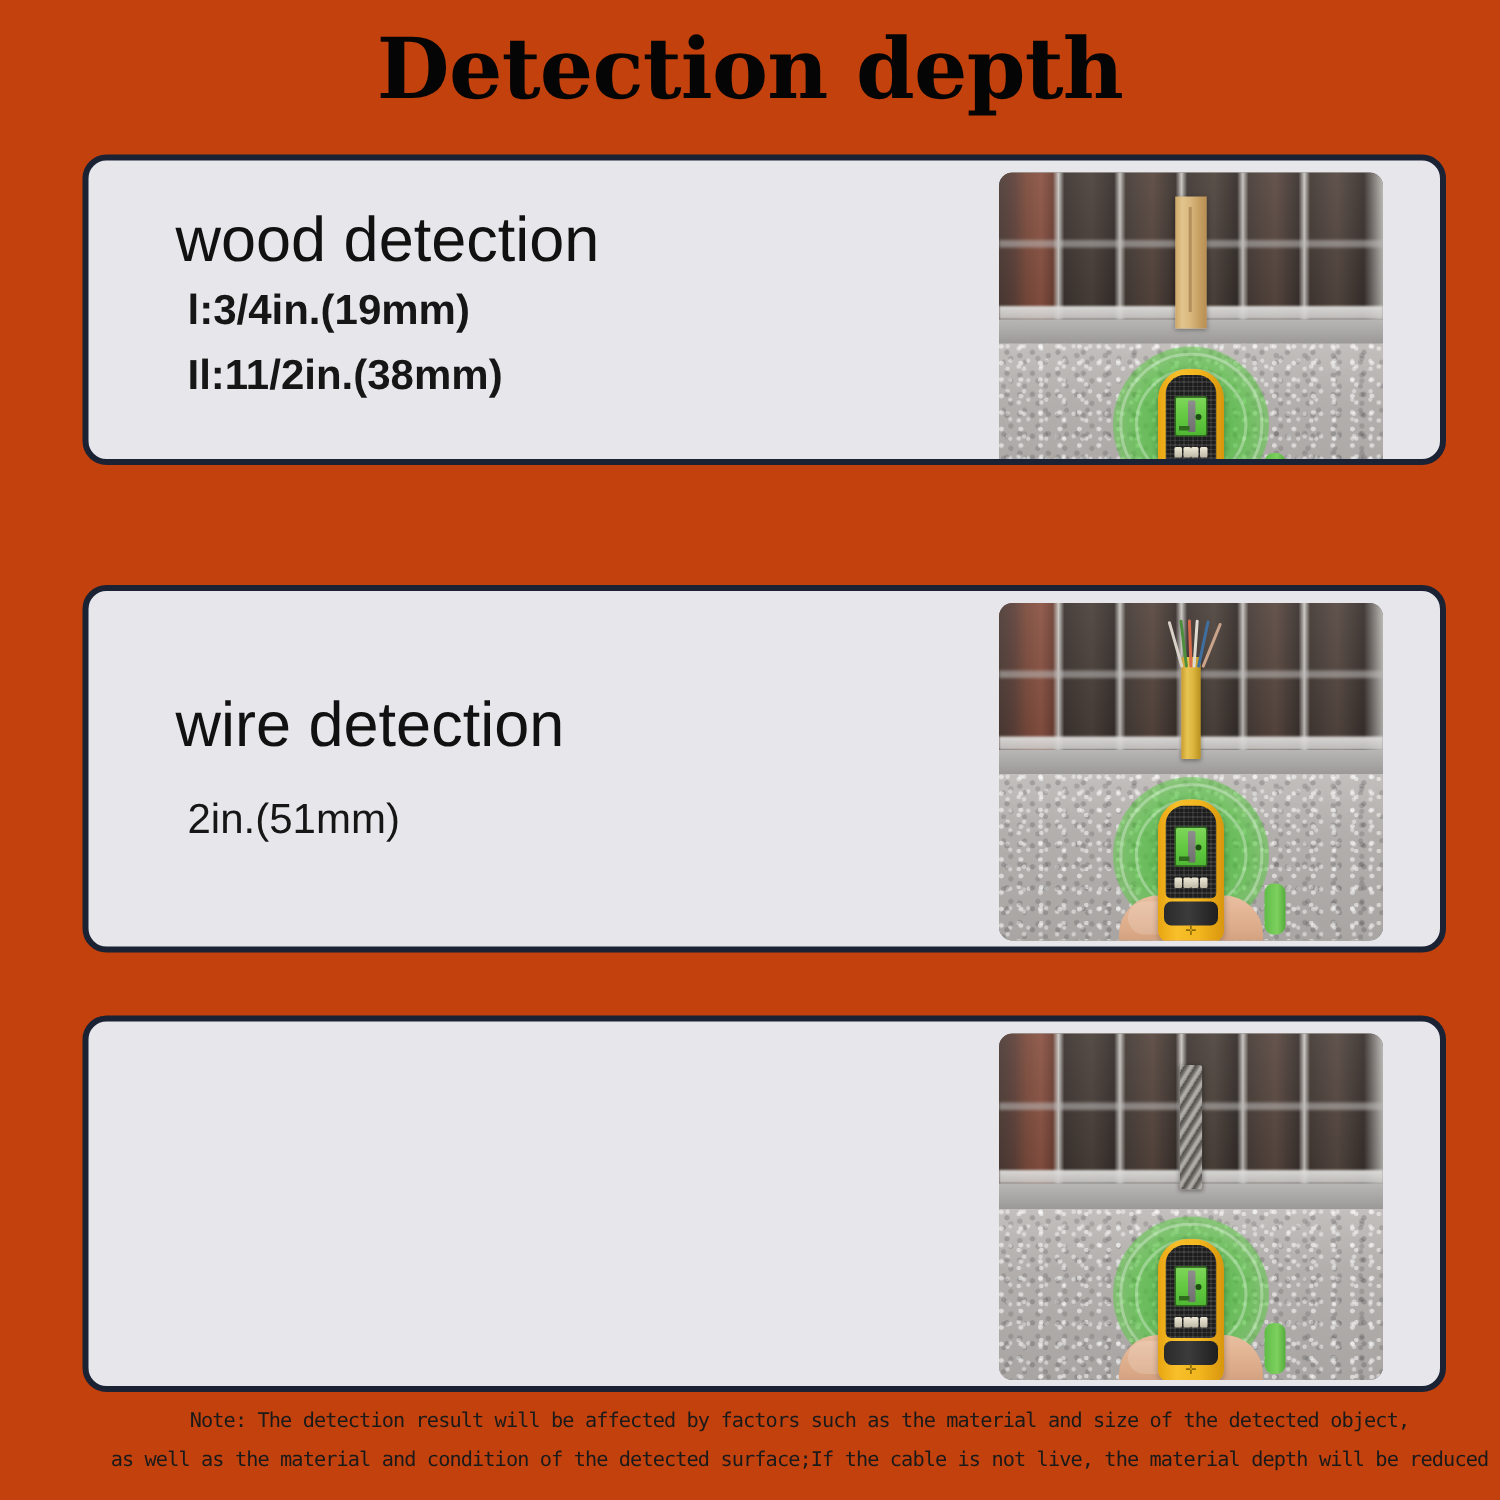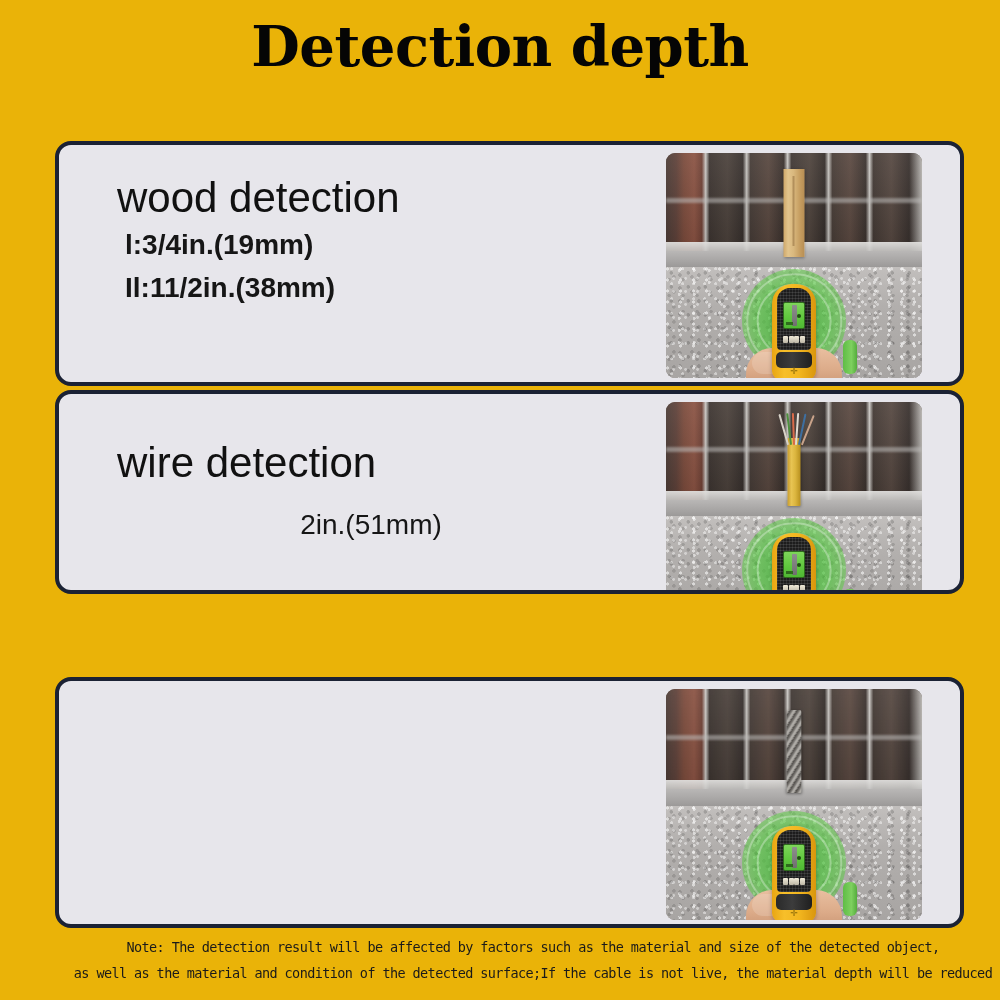--- a/index.html
+++ b/index.html
@@ -9,21 +9,21 @@
     height: 1000px;
     background: #ffffff;
     font-family: "Liberation Sans", sans-serif;
     overflow: hidden;
   }
 
   .page {
     position: relative;
     width: 1000px;
     height: 1000px;
-    background: #eab308;
+    background: #c2410c;
   }
 
   
   .page-title {
     position: absolute;
     top: 18px;
     left: 0;
     width: 1000px;
     text-align: center;
     font-family: "DejaVu Serif", "Liberation Serif", serif;
@@ -37,22 +37,22 @@
   
   .card {
     position: absolute;
     left: 55px;
     width: 909px;
     background: #e7e6eb;
     border: 4px solid #1b2234;
     border-radius: 16px;
     overflow: hidden;
   }
-  #card-1 { top: 103px;  height: 245px; margin-top: 38px; }
-  #card-2 { top: 390px;  height: 204px; }
+  #card-1 { top: 103px;  height: 207px; }
+  #card-2 { top: 390px;  height: 245px; }
   #card-3 { top: 677px;  height: 251px; }
 
   .card-text {
     position: absolute;
     left: 58px;
     top: 0;
     height: 100%;
     width: 500px;
     display: flex;
     flex-direction: column;
@@ -70,21 +70,21 @@
   }
   .card-spec {
     font-size: 28px;
     font-weight: 400;
     color: #161616;
     line-height: 1.55;
     white-space: nowrap;
     padding-left: 6px;
   }
   #card-1 .card-spec { padding-left: 8px; font-weight: bold; }
-  #card-2 .card-spec { padding-left: 8px; margin-top: 16px; text-align: center; }
+  #card-2 .card-spec { padding-left: 8px; margin-top: 16px; }
   #card-3 .card-spec { padding-left: 2px; margin-top: 4px; }
 
   
   .photo {
     position: absolute;
     right: 38px;
     top: 8px;
     width: 256px;
     height: 225px;
     border-radius: 9px;

